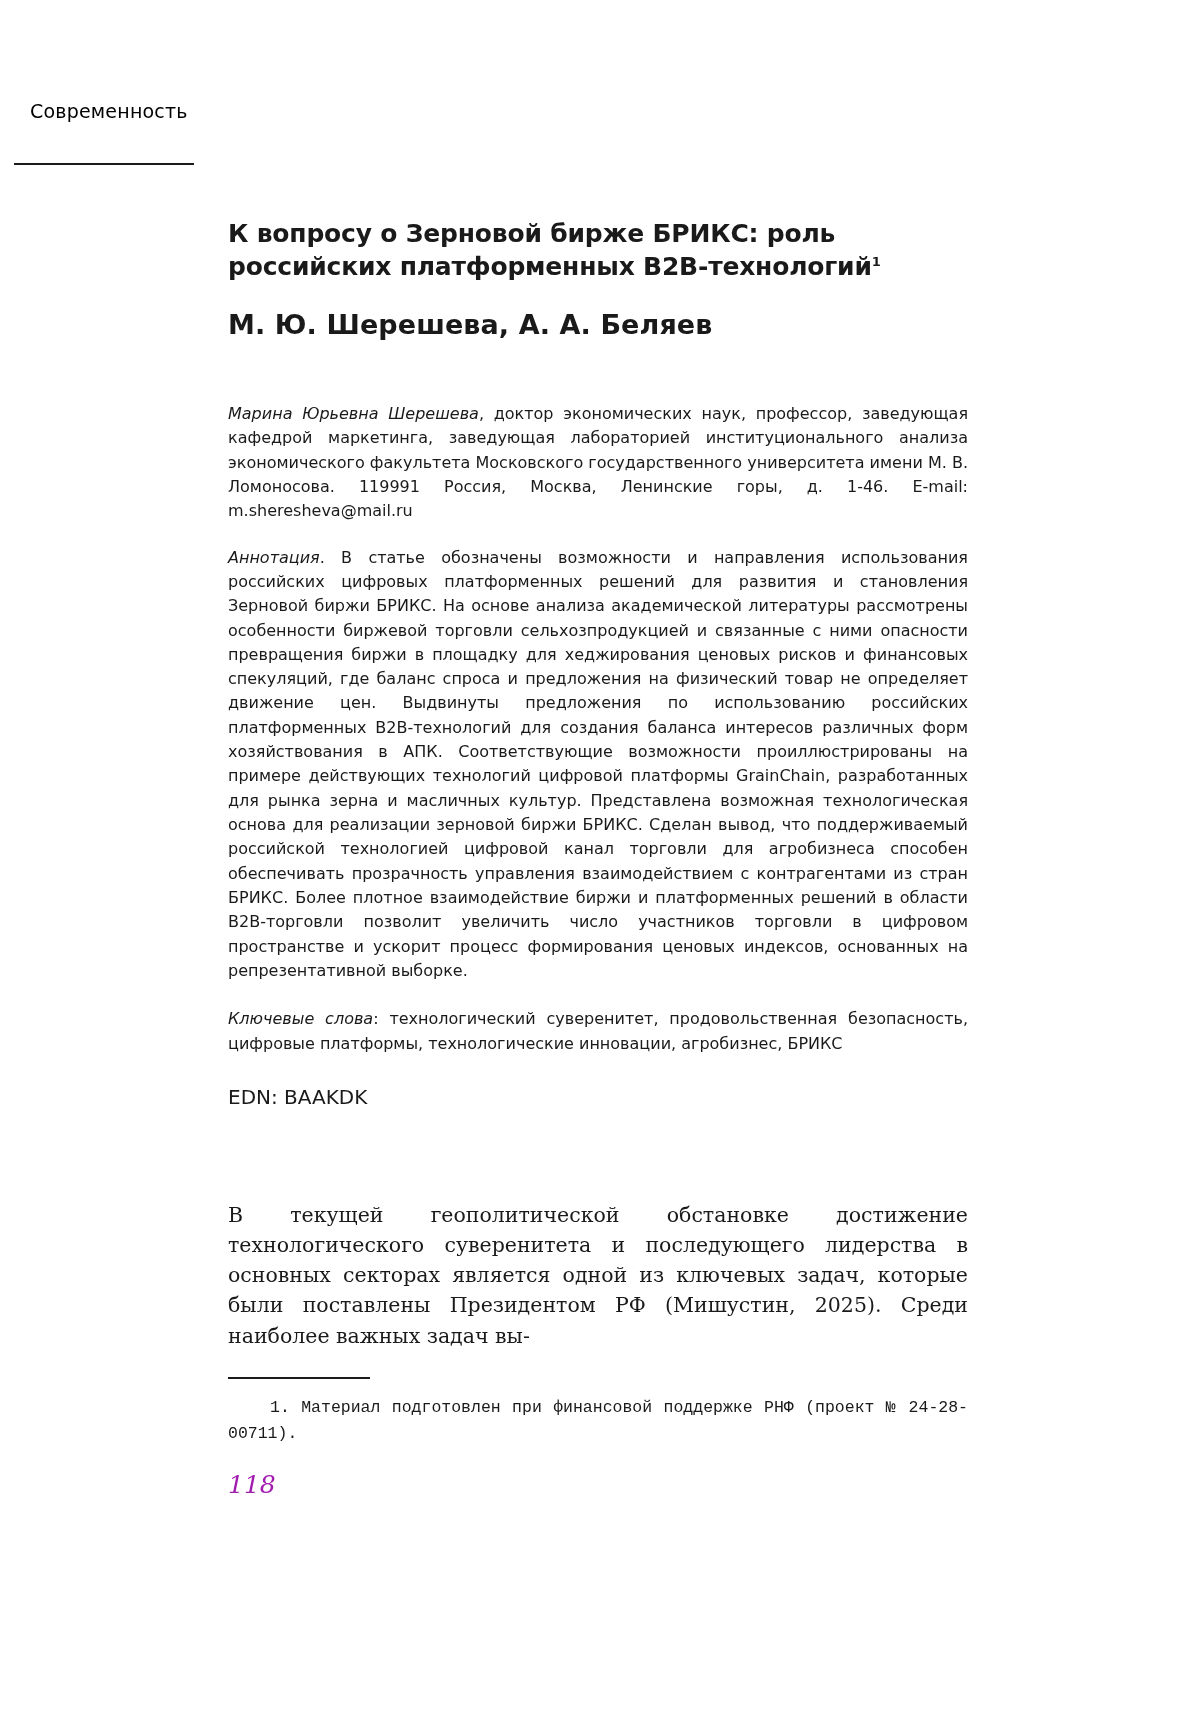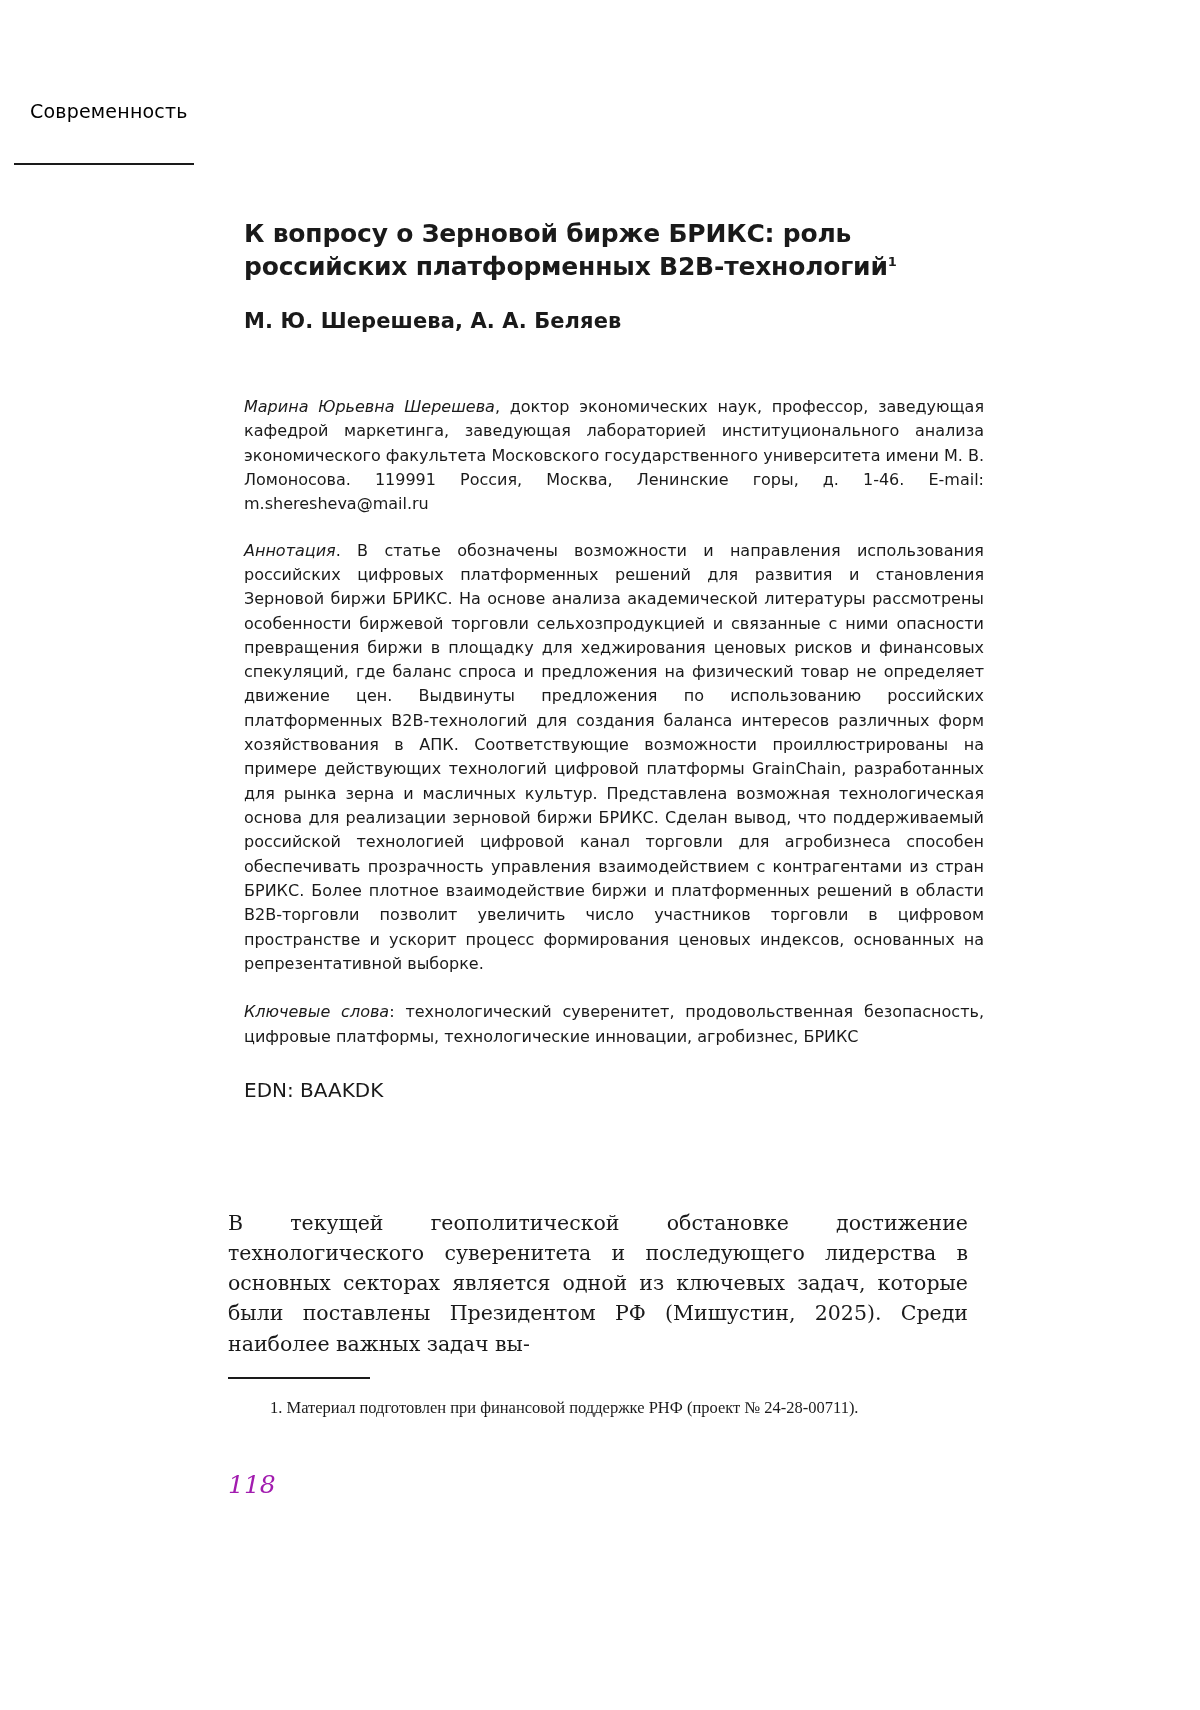--- a/index.html
+++ b/index.html
@@ -35,37 +35,36 @@
     top: 163px;
     width: 180px;
     height: 2px;
     background: #1a1a1a;
   }
   .content {
     position: absolute;
     left: 228px;
     top: 218px;
     width: 740px;
-    margin-left: 16px;
   }
   .title {
     font-size: 25px;
     font-weight: bold;
     line-height: 1.30;
     letter-spacing: -0.2px;
     margin: 0 0 26px 0;
     font-family: "DejaVu Sans", sans-serif;
   }
   .title sup {
     font-size: 13px;
     font-weight: bold;
     vertical-align: super;
   }
   .authors {
-    font-size: 21px;
+    font-size: 27px;
     font-weight: bold;
     margin: 0 0 62px 0;
     letter-spacing: 0.1px;
   }
   .bio, .abstract, .keywords, .edn {
     font-size: 16px;
     line-height: 1.52;
     text-align: justify;
     margin: 0 0 22px 0;
   }
@@ -84,36 +83,35 @@
   }
   .body-start {
     position: absolute;
     left: 228px;
     top: 1200px;
     width: 740px;
     font-family: "DejaVu Serif", serif;
     font-size: 20.5px;
     line-height: 1.47;
     text-align: justify;
-    margin-top: 8px;
   }
   .footnote-rule {
     position: absolute;
     left: 228px;
     top: 1377px;
     width: 142px;
     height: 1.5px;
     background: #1a1a1a;
   }
   .footnote {
     position: absolute;
     left: 228px;
     top: 1395px;
     width: 740px;
-    font-family: Liberation Serif, serif;
+    font-family: Liberation Mono, monospace;
     font-size: 16.5px;
     line-height: 1.55;
     text-align: justify;
     text-indent: 42px;
   }
   .folio {
     position: absolute;
     left: 228px;
     top: 1470px;
     font-family: "DejaVu Serif", serif;

